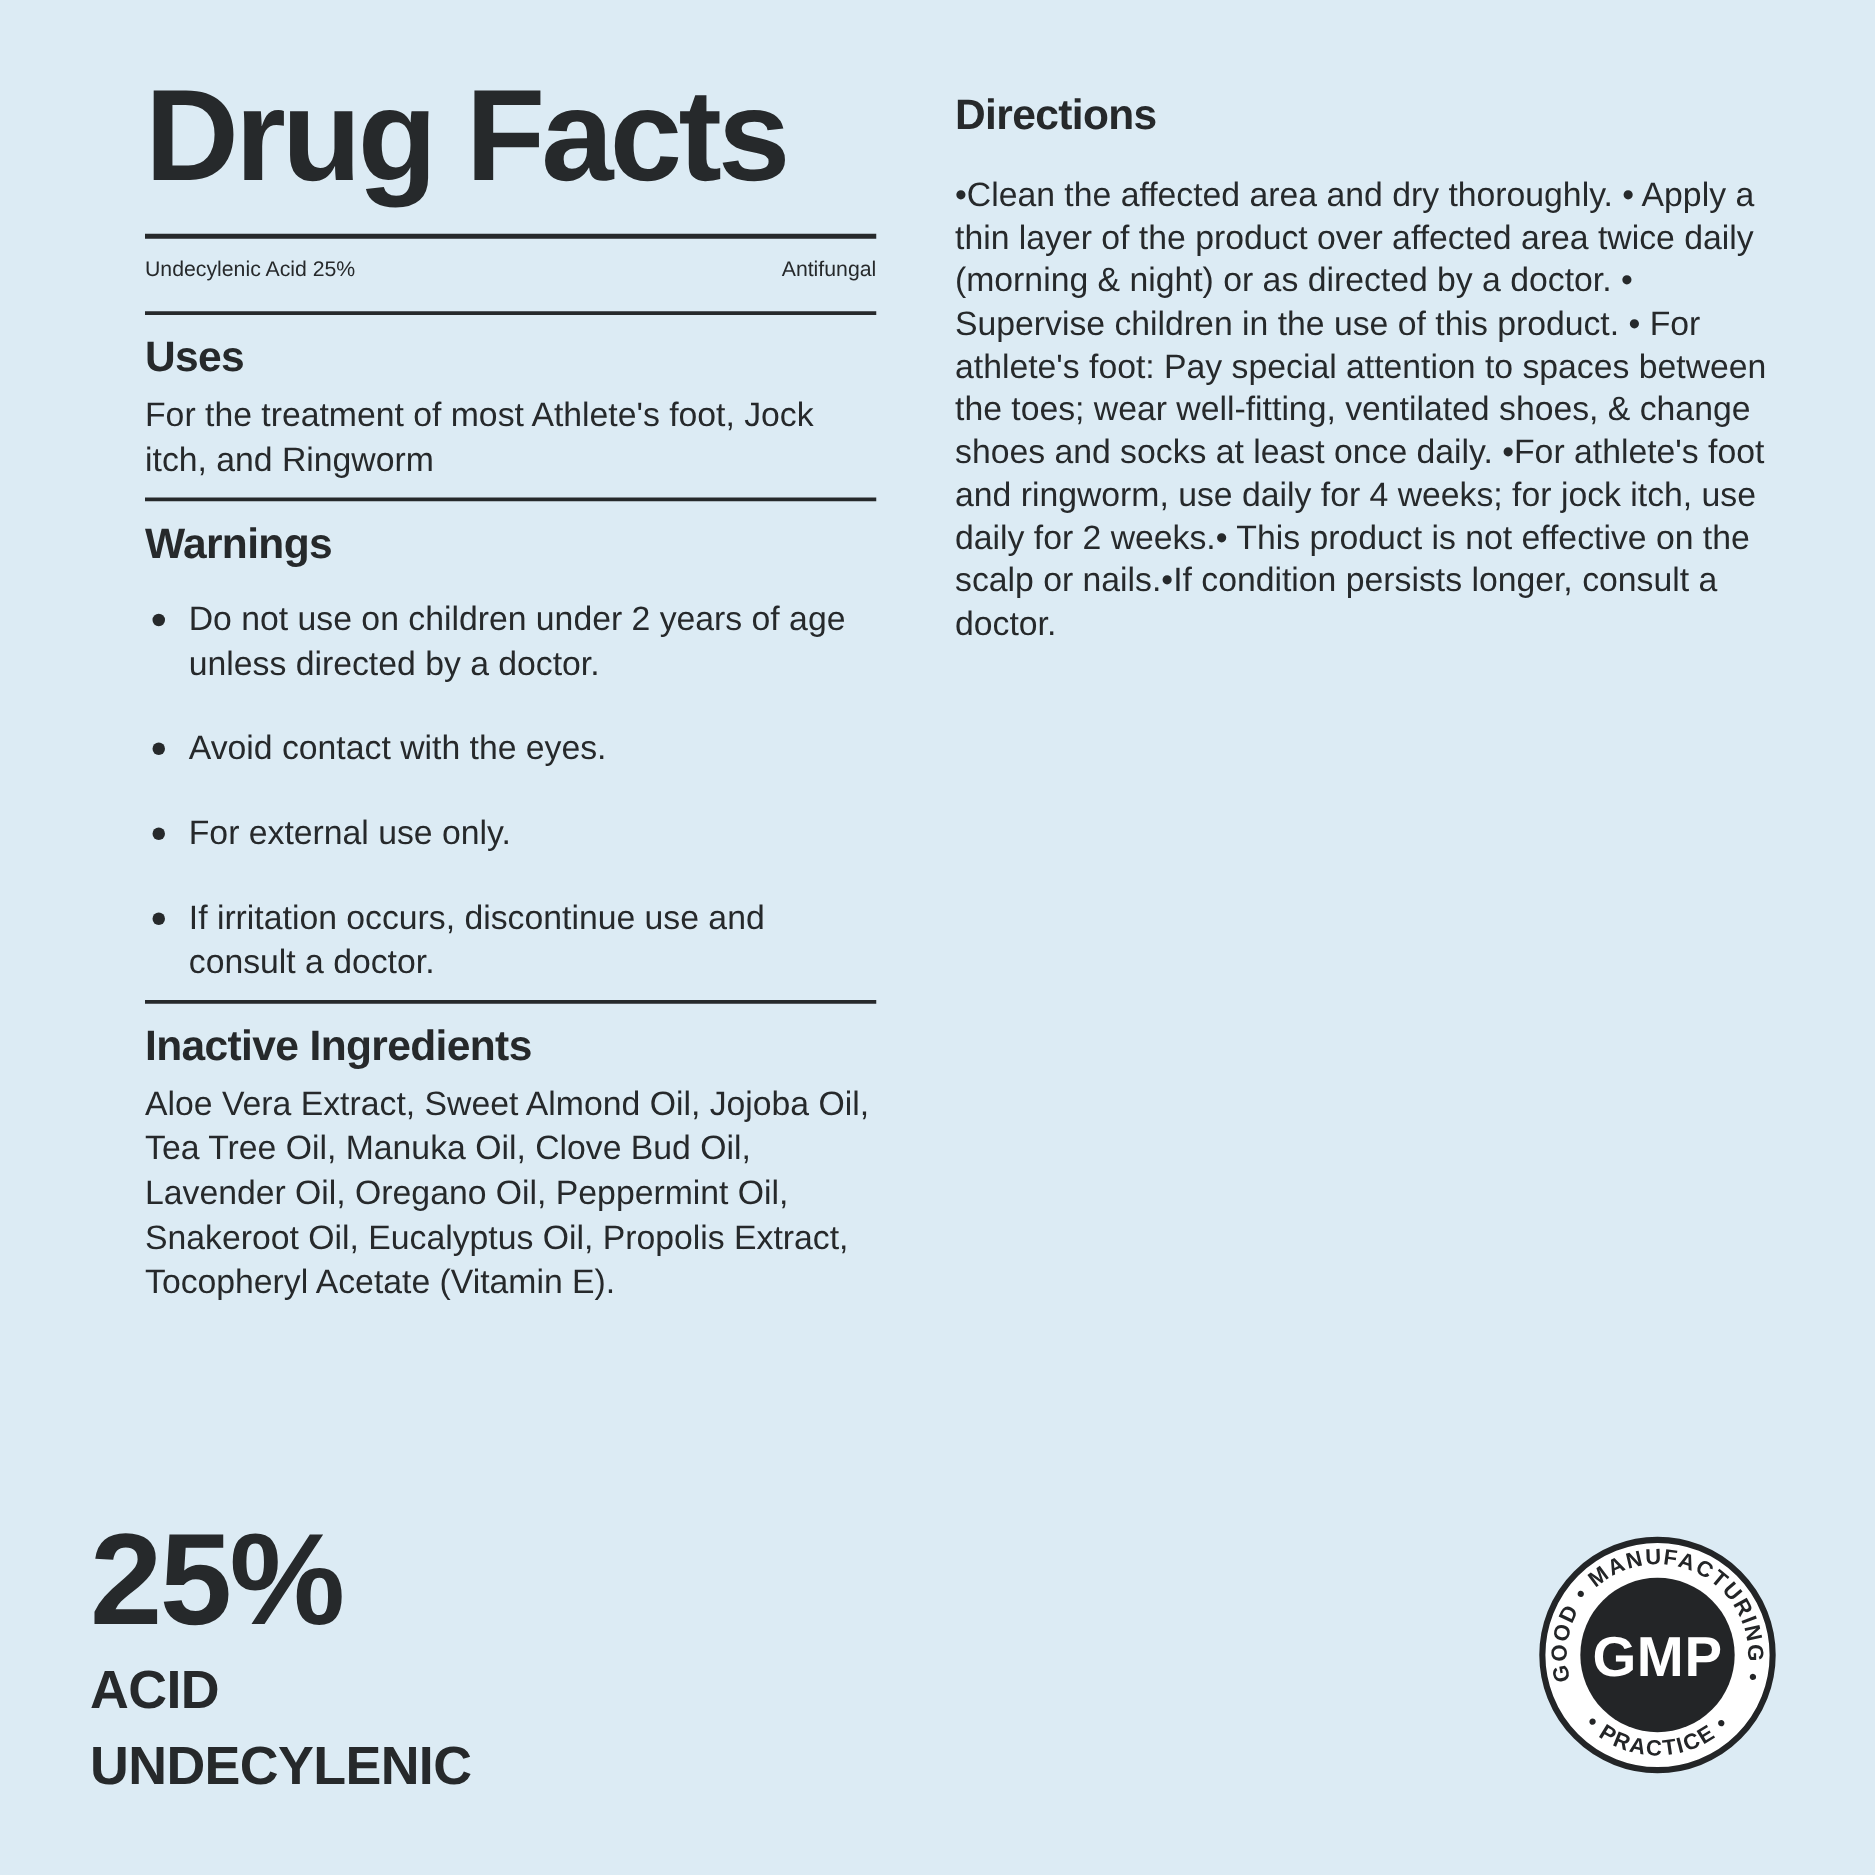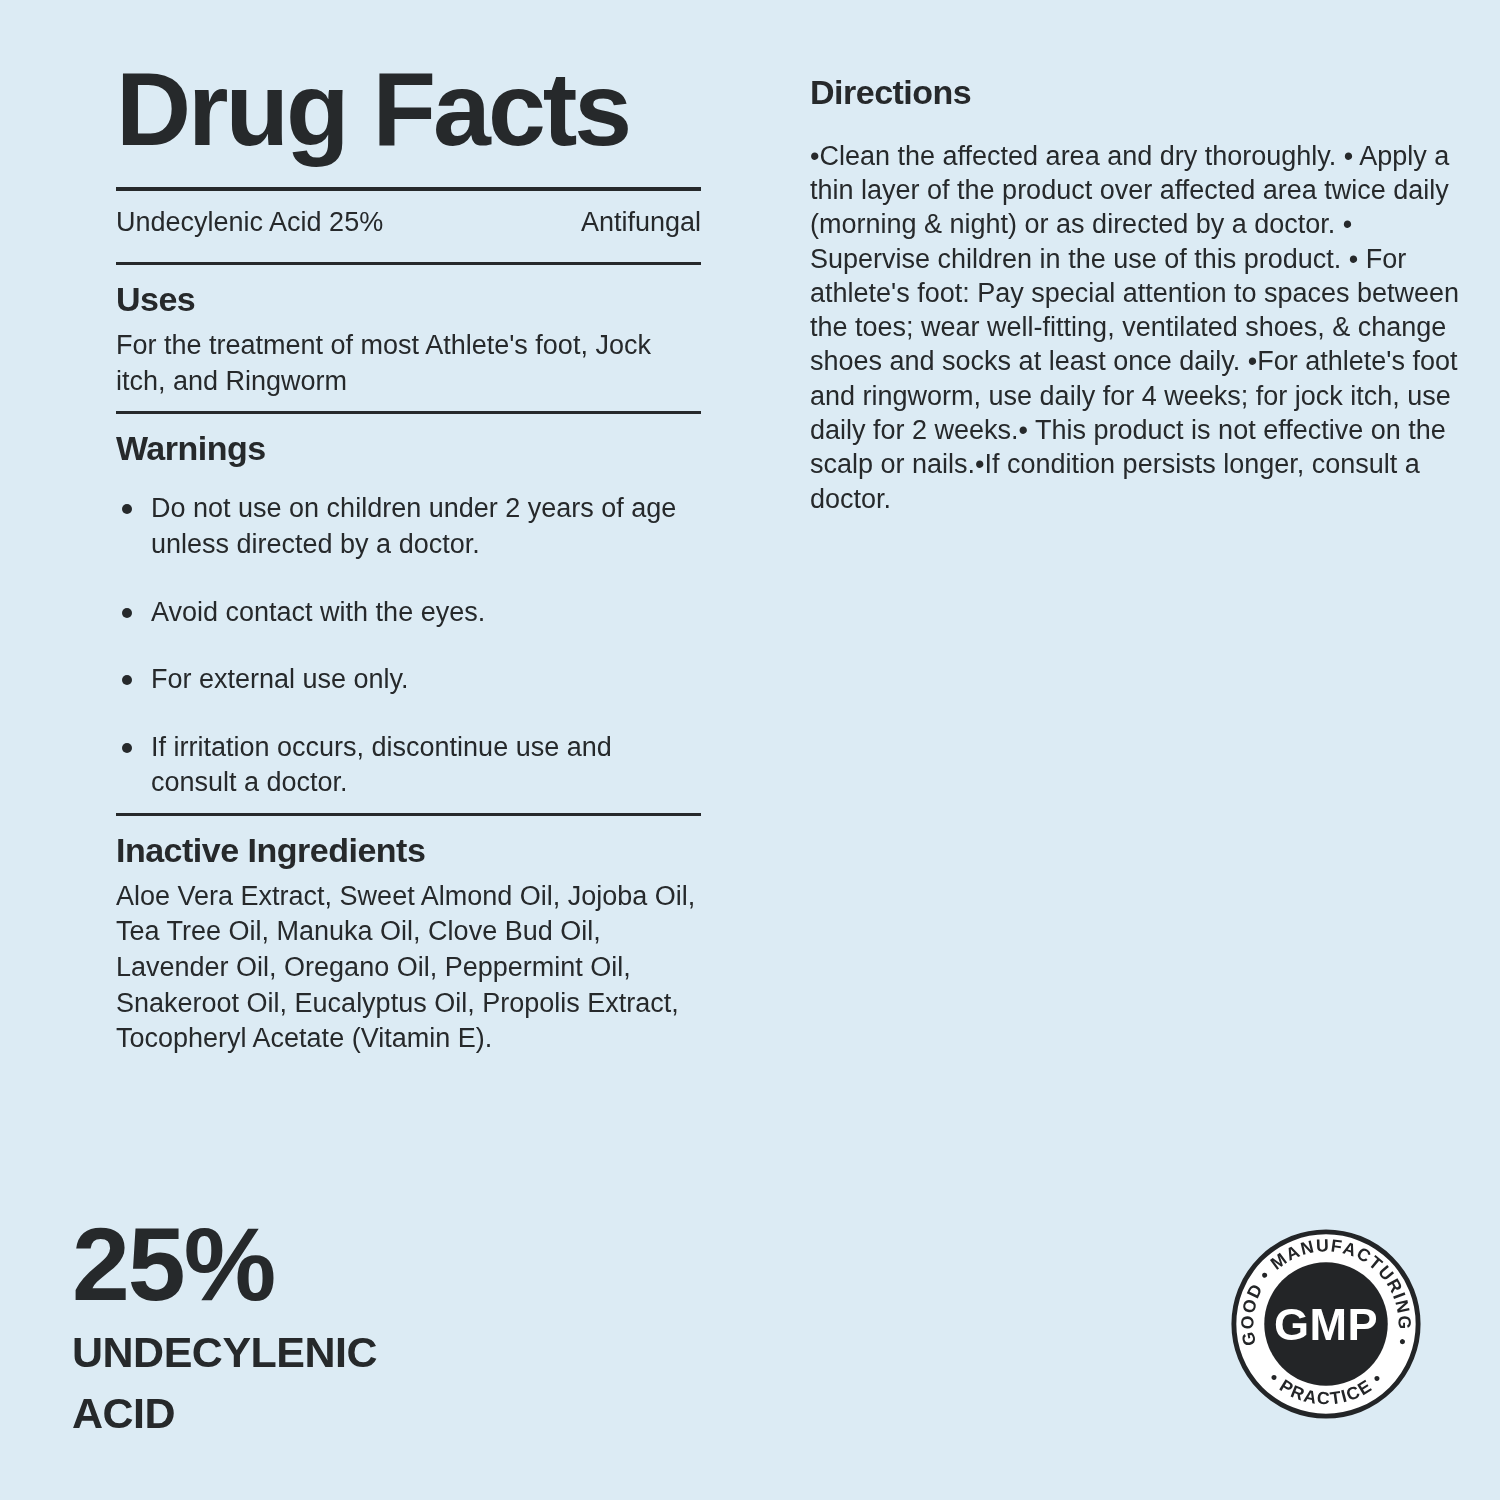--- a/index.html
+++ b/index.html
@@ -7,33 +7,33 @@
     width: 1500px; height: 1500px;
     background: #dcebf4;
     font-family: "Liberation Sans", sans-serif;
     color: #26292b;
     position: relative;
     overflow: hidden;
   }
   .label { position: absolute; inset: 0; }
 
   .left-col { position: absolute; left: 72px; top: 60px; width: 585px; margin-left: 44px; }
-  .right-col { position: absolute; left: 810px; top: 72px; width: 666px; }
+  .right-col { position: absolute; left: 764px; top: 72px; width: 666px; }
 
   h1 {
     margin: 0 0 28px 0;
     font-size: 104px; line-height: 0.95;
     font-weight: bold; letter-spacing: -3px;
   }
   .rule { height: 0; border: 0; border-top: 3px solid #26292b; margin: 0; }
   .rule.thick { border-top-width: 4px; }
 
   .two-col { display: flex; justify-content: space-between; align-items: baseline; }
   .two-col.heads { margin-top: 22px; }
-  .two-col.vals { margin-top: 14px; font-size: 27px; line-height: 1.32; }
+  .two-col.vals { margin-top: 14px; font-size: 17px; line-height: 1.32; }
 
   h2 {
     margin: 14px 0 0 0;
     font-size: 34px; line-height: 1.2; font-weight: bold;
     letter-spacing: -0.5px;
   }
   .h2-inline { font-size: 34px; line-height: 1.2; font-weight: bold; letter-spacing: -0.5px; }
 
   p { margin: 8px 0 0 0; font-size: 27px; line-height: 1.32; }
 
@@ -107,22 +107,22 @@
     <p>Aloe Vera Extract, Sweet Almond Oil, Jojoba Oil, Tea Tree Oil, Manuka Oil, Clove Bud Oil, Lavender Oil, Oregano Oil, Peppermint Oil, Snakeroot Oil, Eucalyptus Oil, Propolis Extract, Tocopheryl Acetate (Vitamin E).</p>
   </div>
 
   <div class="right-col">
     <h2 style="margin-top:0">Directions</h2>
     <p class="dir">•Clean the affected area and dry thoroughly. • Apply a thin layer of the product over affected area twice daily (morning &amp; night) or as directed by a doctor. • Supervise children in the use of this product. • For athlete's foot: Pay special attention to spaces between the toes; wear well-fitting, ventilated shoes, &amp; change shoes and socks at least once daily. •For athlete's foot and ringworm, use daily for 4 weeks; for jock itch, use daily for 2 weeks.• This product is not effective on the scalp or nails.•If condition persists longer, consult a doctor.</p>
   </div>
 
   <div class="percent-block">
     <div class="pct">25%</div>
+    <div class="pct-sub">ACID</div>
     <div class="pct-sub">UNDECYLENIC</div>
-    <div class="pct-sub">ACID</div>
   </div>
 
   <svg class="gmp-badge" viewBox="0 0 200 200" aria-hidden="true">
     <circle cx="100" cy="100" r="94" fill="#ffffff" stroke="#232527" stroke-width="5"></circle>
     <circle cx="100" cy="100" r="63" fill="#232527"></circle>
     <defs>
       <path id="arcTop" d="M 30.5 125.3 A 74 74 0 1 1 169.5 125.3" fill="none"></path>
       <path id="arcBot" d="M 29 141 A 82 82 0 0 0 171 141" fill="none"></path>
     </defs>
     <text font-size="18" font-weight="bold" letter-spacing="1.5" fill="#232527">

